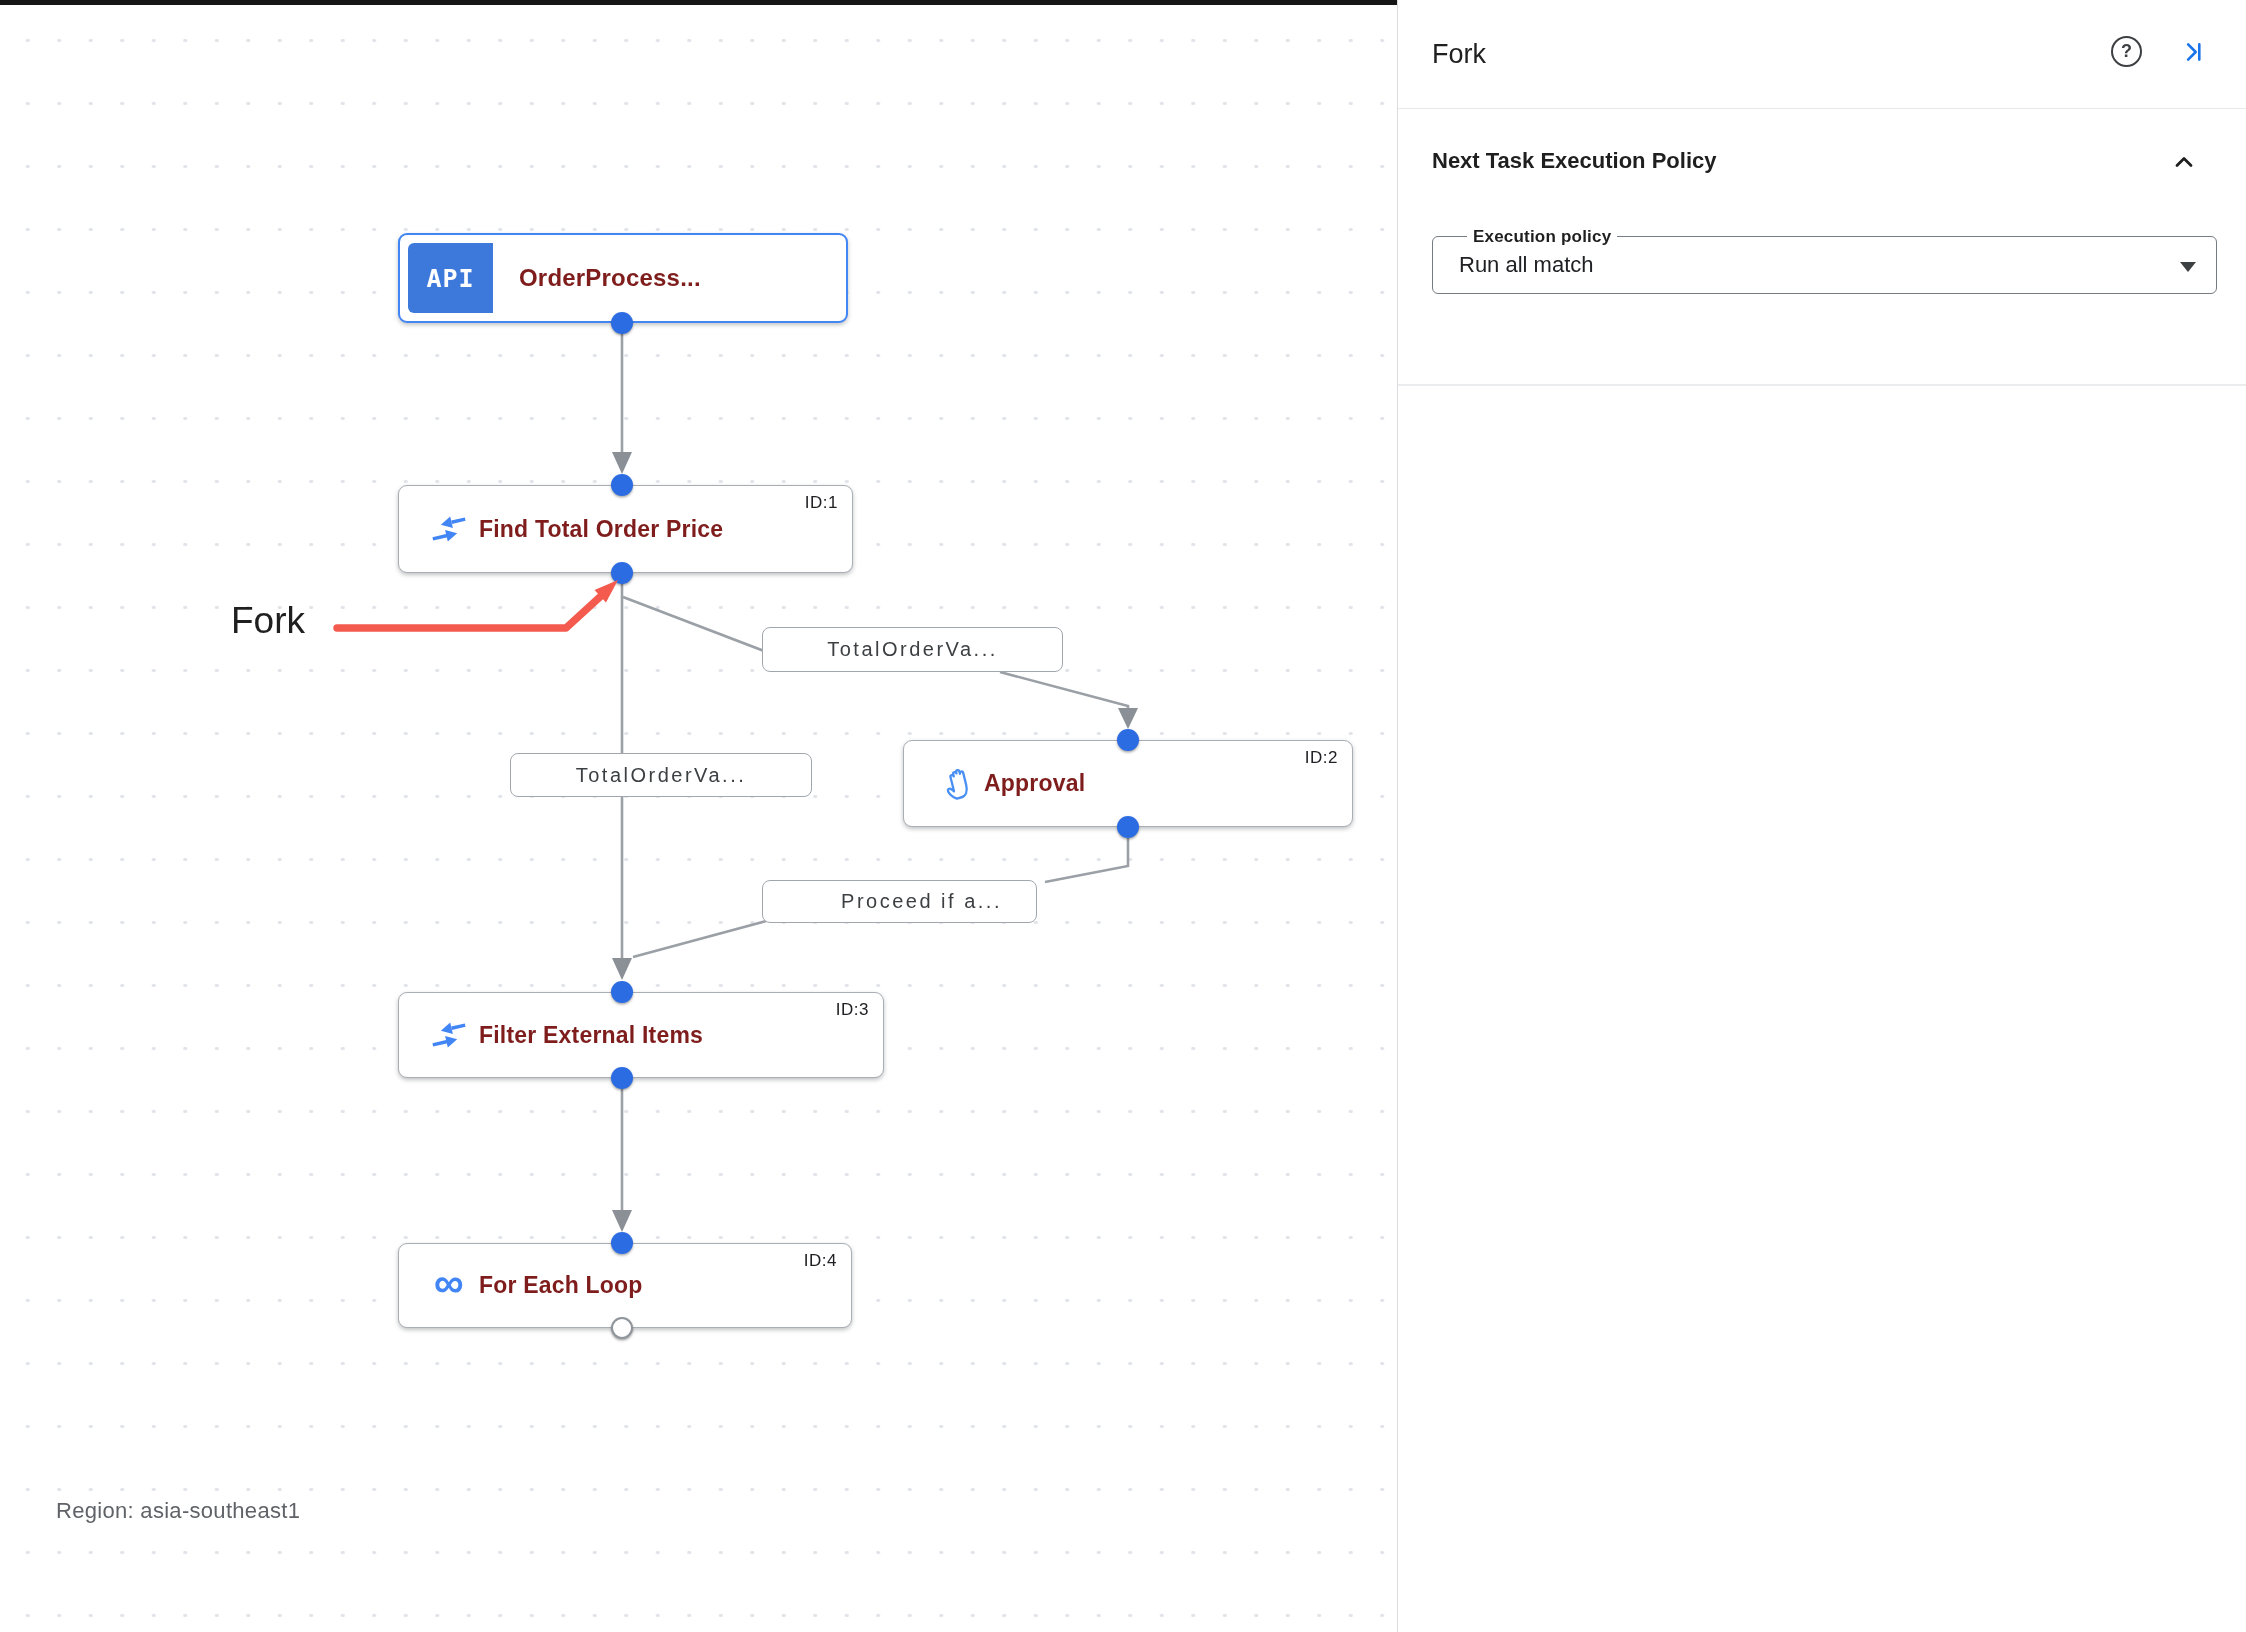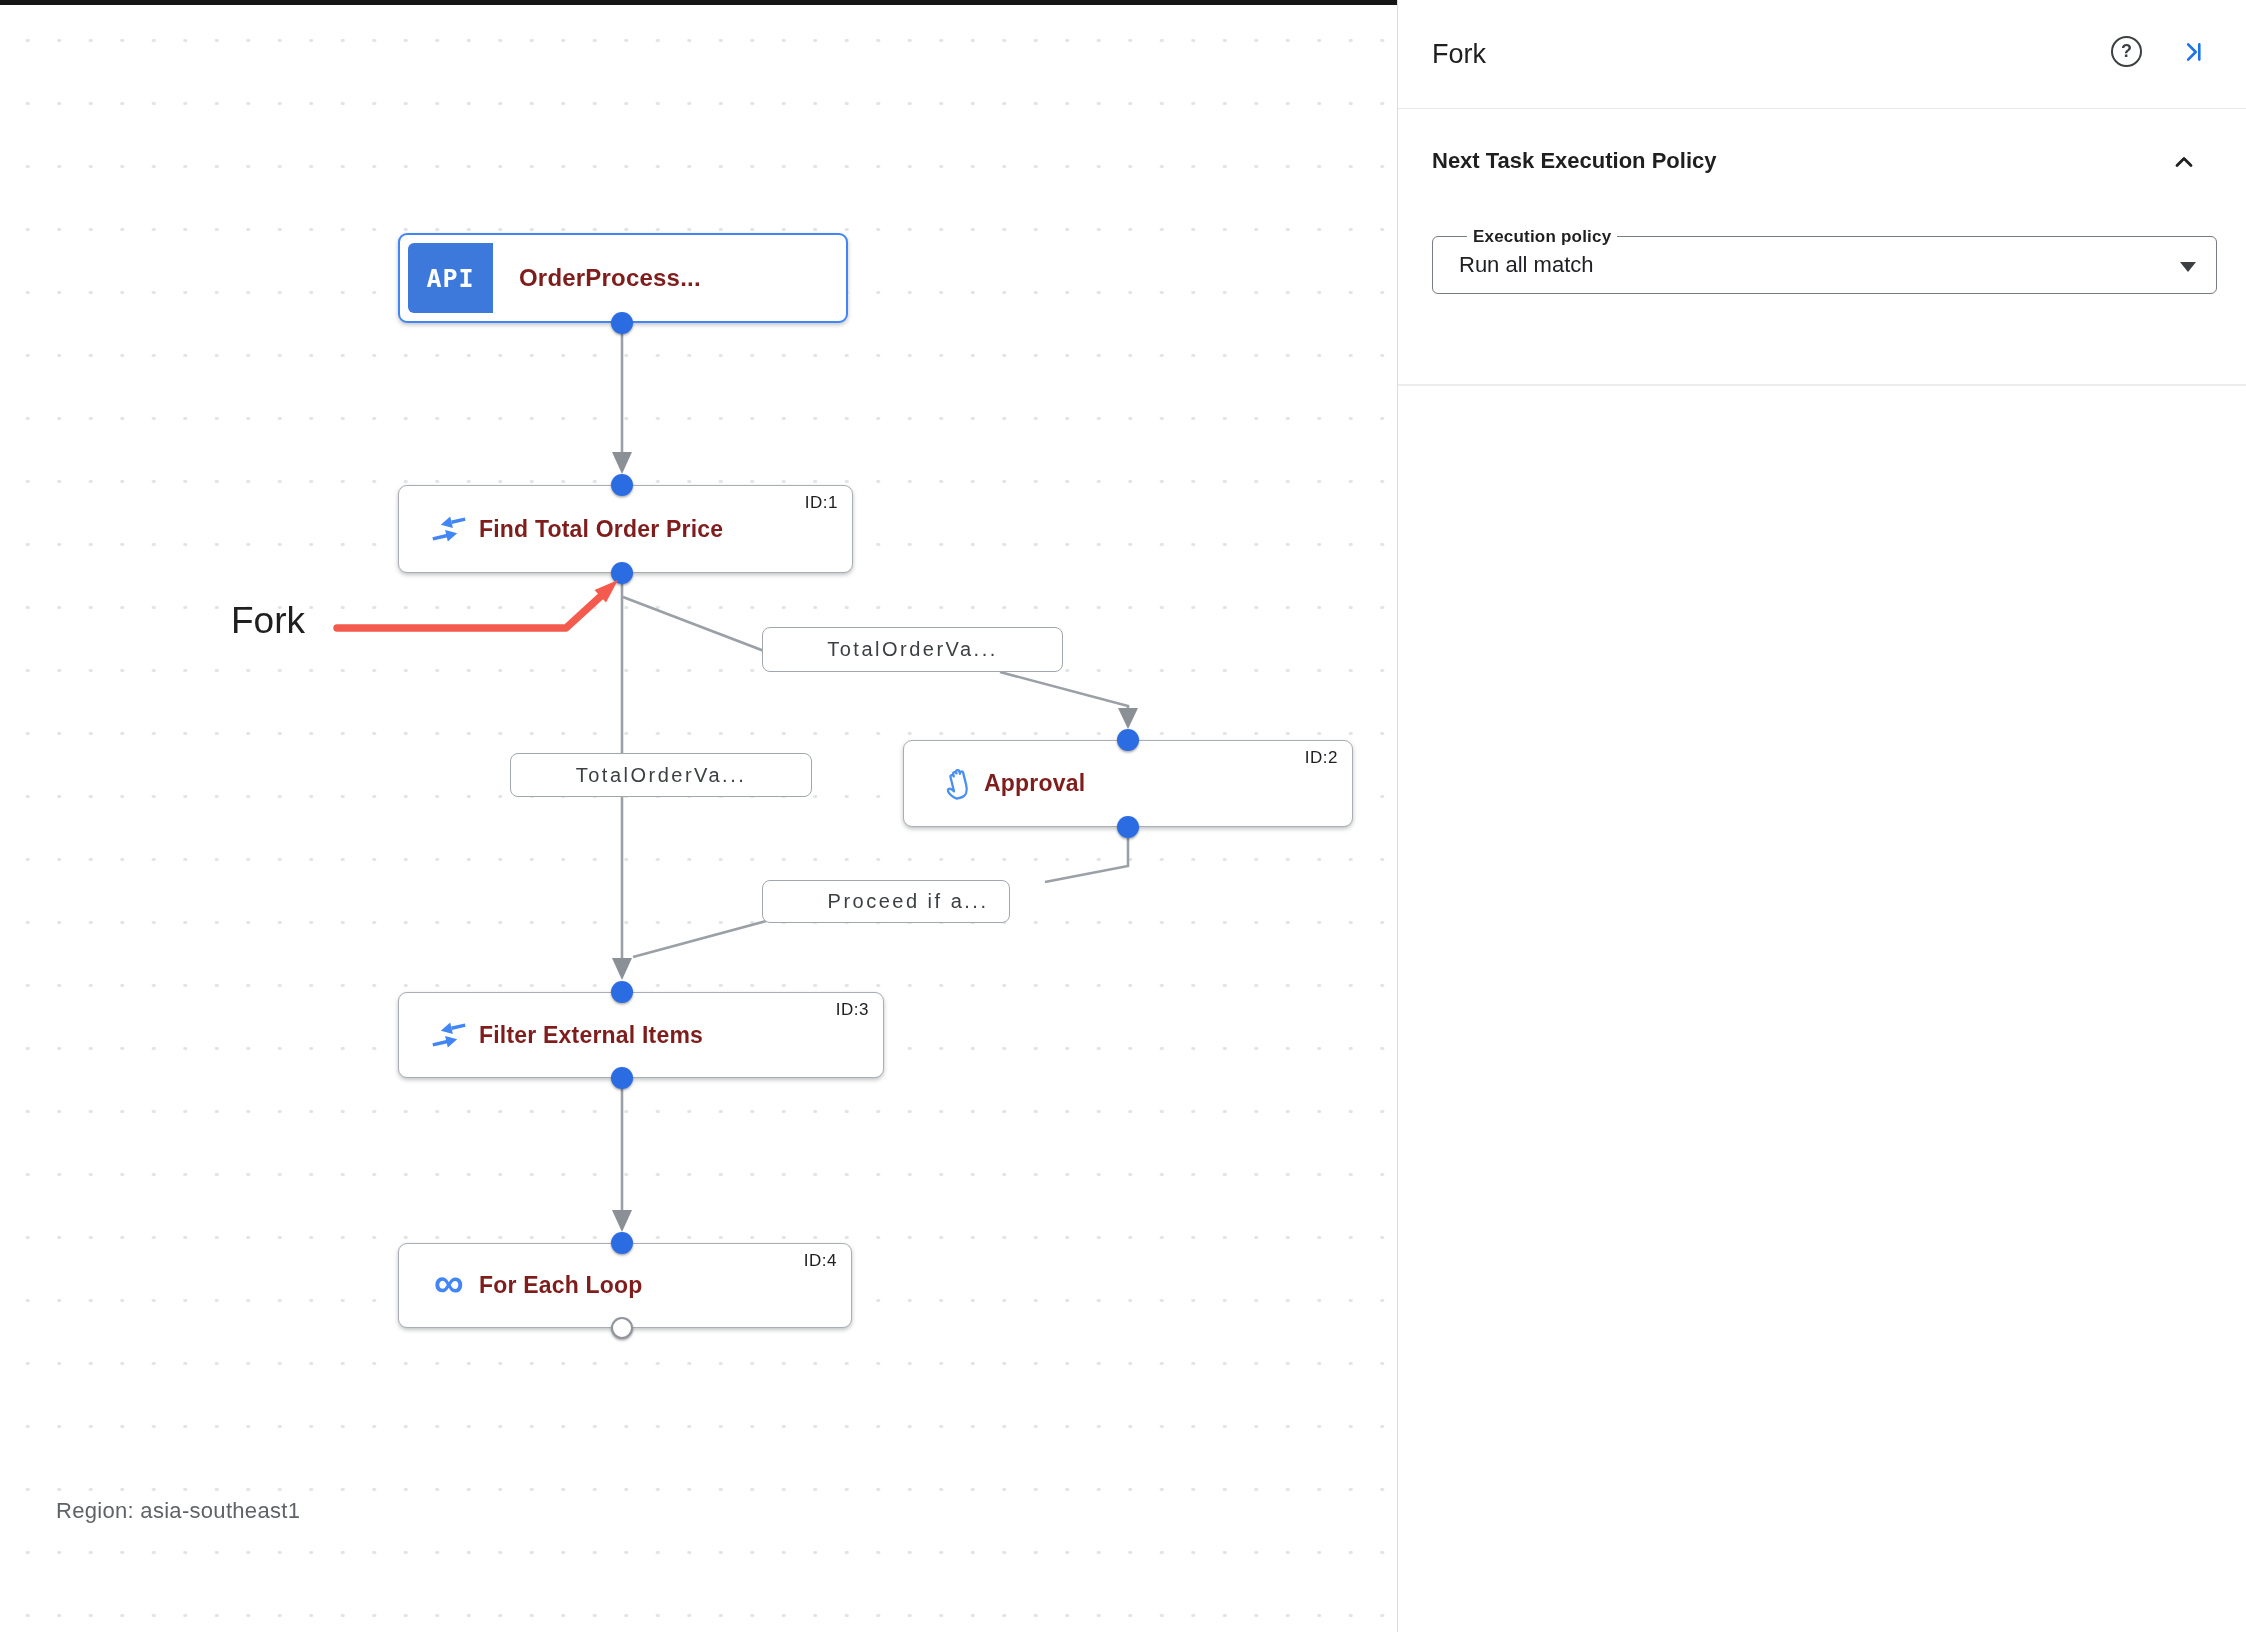--- a/index.html
+++ b/index.html
@@ -56,21 +56,21 @@
   .port.white { background:#fff; border:2.5px solid #8f959b; }
 
   
   .edge-label {
     position:absolute; background:#fff; border:1.5px solid #a2a7ad; border-radius:8px;
     display:flex; align-items:center; justify-content:center;
     font-size:20px; letter-spacing:2.5px; color:#3c4043; z-index:4;
   }
   #elabel-right   { left:762px; top:627px; width:301px; height:45px; }
   #elabel-left    { left:510px; top:753px; width:302px; height:44px; }
-  #elabel-proceed { left:762px; top:880px; width:248px; height:43px;padding-left:44px; }
+  #elabel-proceed { left:762px; top:880px; width:275px; height:43px;padding-left:44px; }
 
   
   #fork-annotation-text { position:absolute; left:231px; top:600px; font-size:37px; color:#1f1f1f; z-index:8; }
   #annotation-svg { position:absolute; left:0; top:0; z-index:8; }
 
   #region-label { position:absolute; left:56px; top:1470px; font-size:22px; color:#5f6368; letter-spacing:.3px; z-index:2;margin-top:28px; }
 
   
   #panel { position:absolute; left:1397px; top:0; width:849px; height:1632px; background:#fff; border-left:1px solid #dadce0; }
   #panel-header { position:relative; height:109px; border-bottom:1px solid #e6e8ea; display:flex; align-items:center; }

